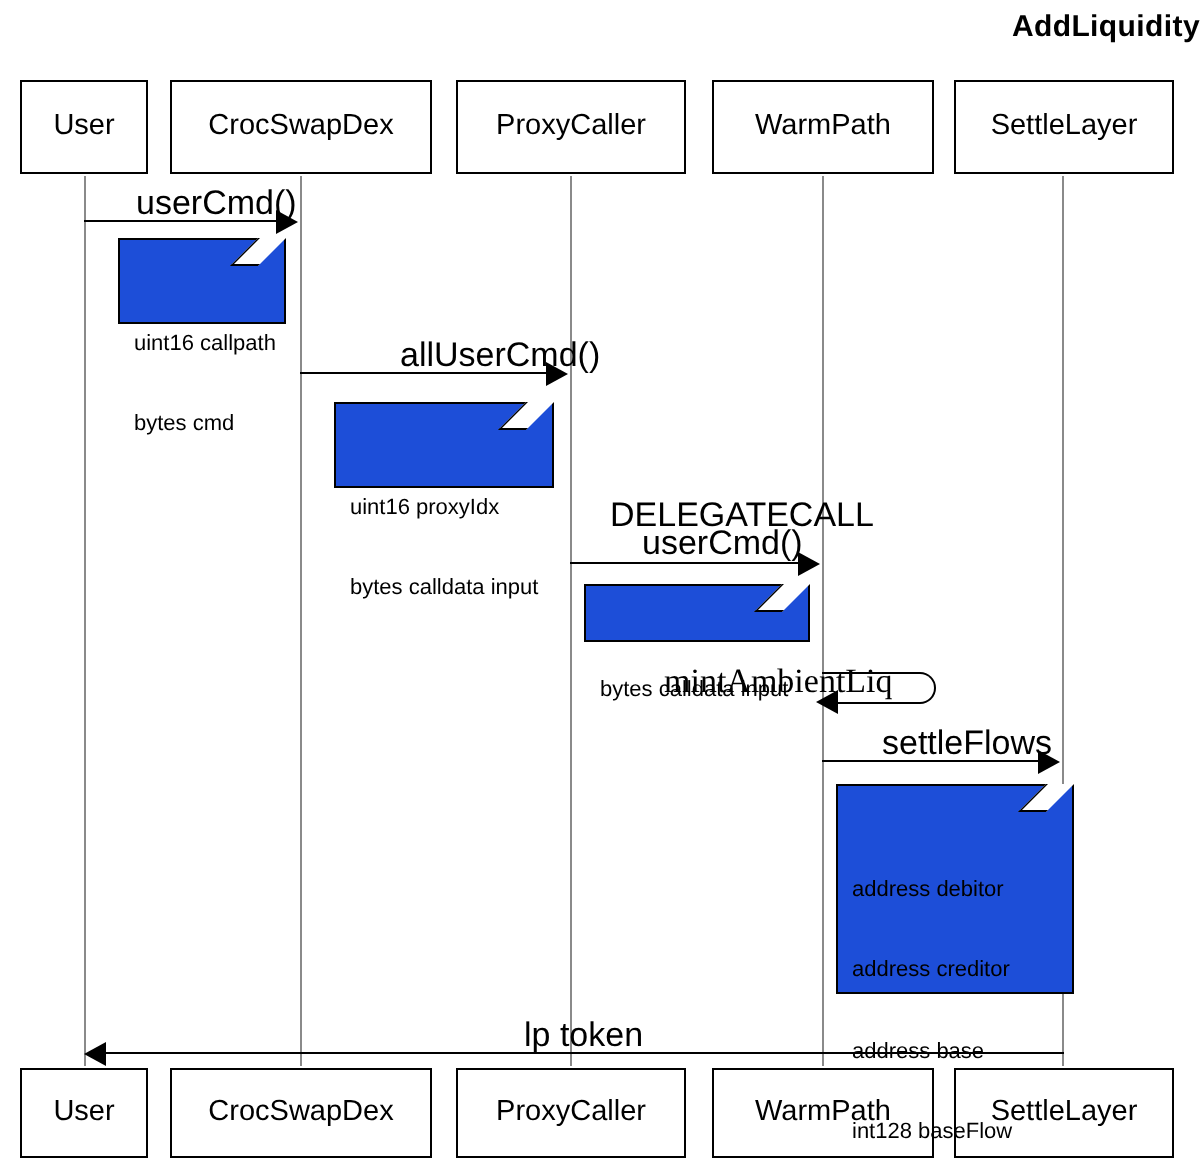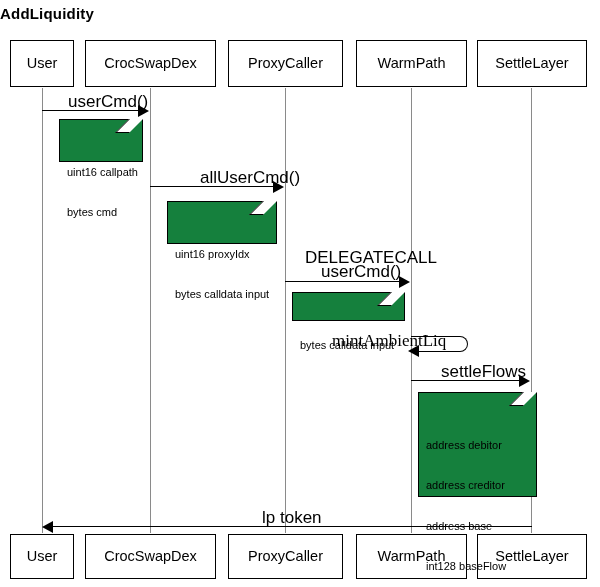--- a/index.html
+++ b/index.html
@@ -19,21 +19,21 @@
     position: absolute;
     left: 0; top: 0;
     width: 600px;
     height: 587px;
   }
   .title {
     position: absolute;
     left: 0;
     top: 5px;
     width: 600px;
-    text-align: left;
+    text-align: right;
     font-size: 15px;
     font-weight: bold;
     letter-spacing: 0.2px;
   }
   .actor-box {
     position: absolute;
     box-sizing: border-box;
     border: 1.4px solid #000;
     background: #ffffff;
     display: flex;
@@ -74,21 +74,21 @@
     position: absolute;
     font-size: 17px;
     line-height: 12px;
     white-space: nowrap;
     z-index: 4;
     background: transparent;
   }
   .note {
     position: absolute;
     box-sizing: border-box;
-    background: #15803d;
+    background: #1d4ed8;
     border: 1.3px solid #000;
     z-index: 6;
     font-size: 11px;
     line-height: 13.5px;
     padding: 5px 7px 5px 7px;
     white-space: pre;
   }
   .note .fold {
     position: absolute;
     top: -1.3px;

